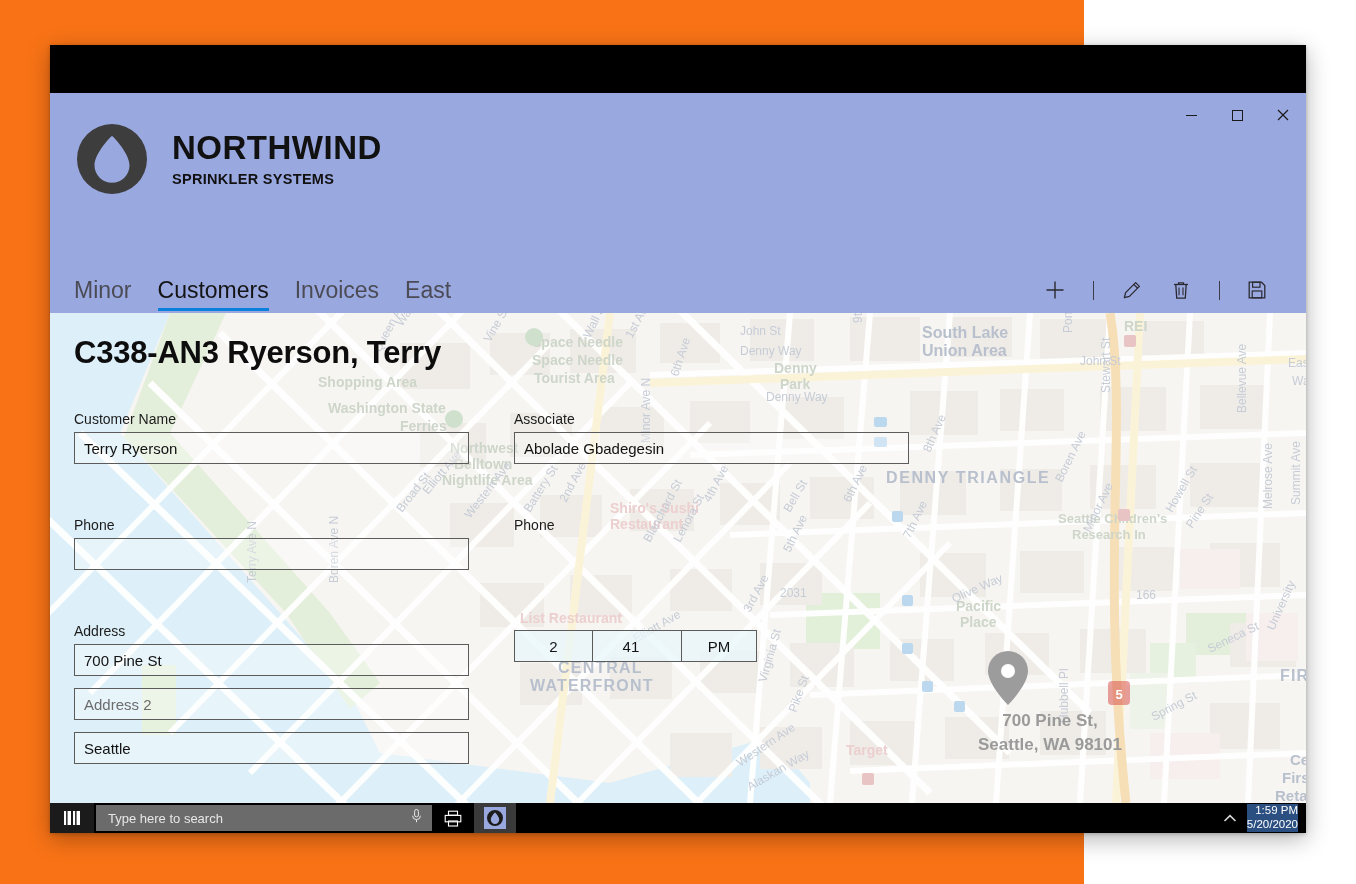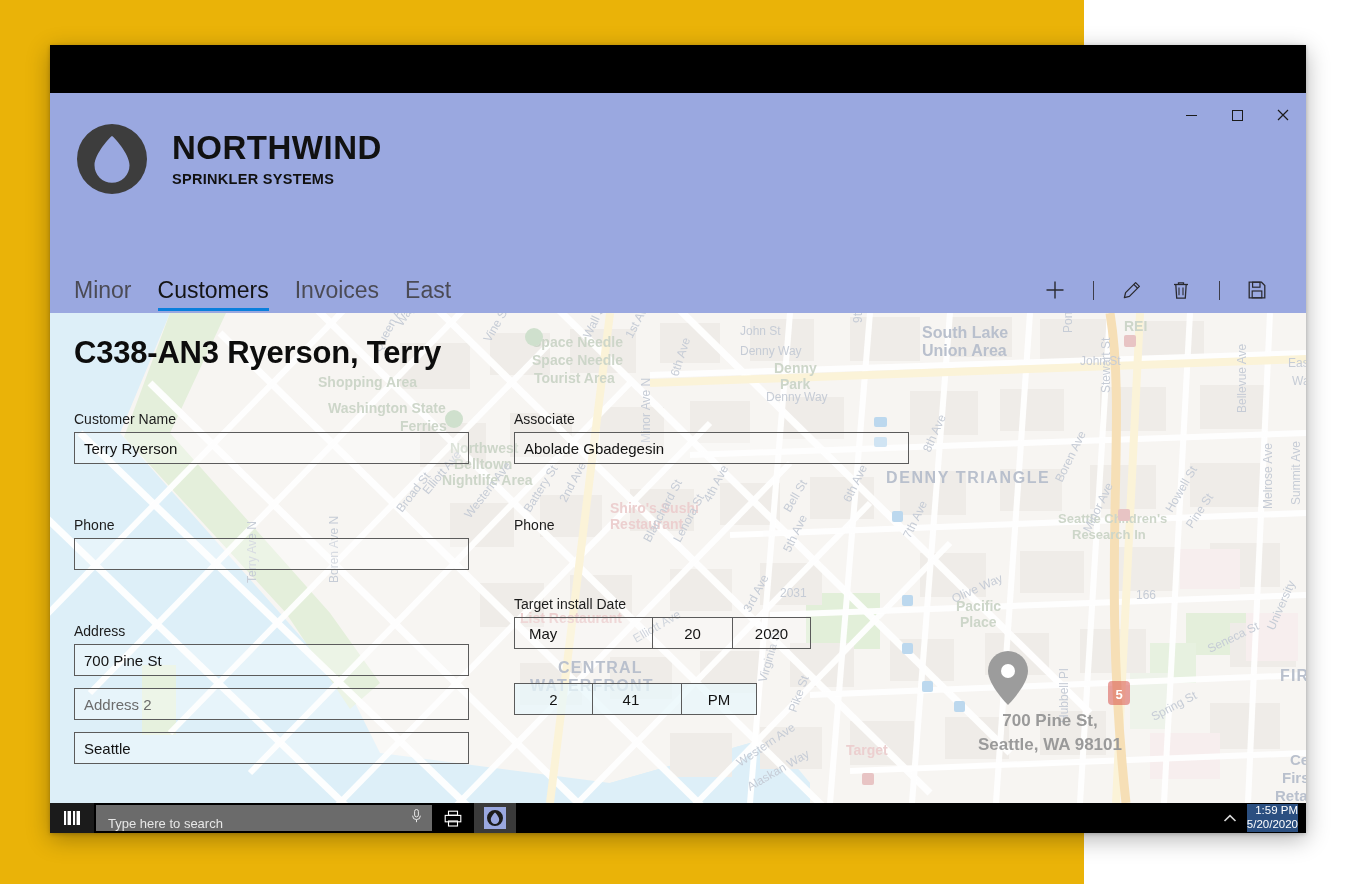--- a/index.html
+++ b/index.html
@@ -3,21 +3,21 @@
 <meta charset="utf-8">
 <style>
   html, body {
     margin: 0; padding: 0;
     width: 1356px; height: 884px;
     background: #ffffff;
     font-family: "Liberation Sans", sans-serif;
     overflow: hidden;
   }
 
-  #root { position: relative; width: 1084px; height: 884px; background: #eab308; text-decoration: underline; }
+  #root { position: relative; width: 1084px; height: 884px; background: #f97316; text-decoration: underline; }
 
   
   .screenshot-frame {
     position: absolute;
     left: 50px; top: 45px;
     width: 1256px; height: 788px;
     background: #000000;
     box-shadow: 0 6px 22px rgba(0,0,0,0.30), 0 1px 4px rgba(0,0,0,0.22);
     overflow: hidden;
   }
@@ -145,21 +145,21 @@
   .taskbar {
     position: absolute; left: 0; top: 758px; width: 1256px; height: 30px; background: #000;
   }
   .taskbar-inner { position: relative; width: 100%; height: 100%; display: flex; align-items: center; }
   .start-btn {
     width: 44px; height: 30px; display: flex; align-items: center; justify-content: center;
     background: #1b1b1b; cursor: pointer;
   }
   .search-box {
     position: relative; width: 336px; height: 26px; margin-left: 2px; background: #6b6b6b;
-    display: flex; align-items: flex-end; cursor: text;
+    display: flex; align-items: center; cursor: text;
   }
   .search-box .ph { font-size: 13px; color: #e7e7e7; padding-left: 12px; }
   .search-box .mic { position: absolute; right: 10px; top: 50%; transform: translateY(-50%); color: #e7e7e7; }
   .tb-icon {
     width: 42px; height: 30px; display: flex; align-items: center; justify-content: center;
     color: #fff; cursor: pointer;
   }
   .tb-app {
     width: 42px; height: 30px; display: flex; align-items: center; justify-content: center;
     background: #3a3a3a; cursor: pointer;
@@ -556,28 +556,20 @@
             </div>
 
             <div class="gap-lg"></div>
 
             <div>
               <div class="field-label">Phone</div>
             </div>
 
             <div class="gap-lg" style="height:58px"></div>
 
-            <div>
-              <div class="field-label">Target install Date</div>
-              <div class="seg date-seg">
-                <div class="seg-cell c0">May</div>
-                <div class="seg-cell c1">20</div>
-                <div class="seg-cell c2">2020</div>
-              </div>
-            </div>
 
             <div style="height:34px"></div>
 
             <div>
               <div class="seg time-seg tinted">
                 <div class="seg-cell c0">2</div>
                 <div class="seg-cell c1">41</div>
                 <div class="seg-cell c2">PM</div>
               </div>
             </div>

